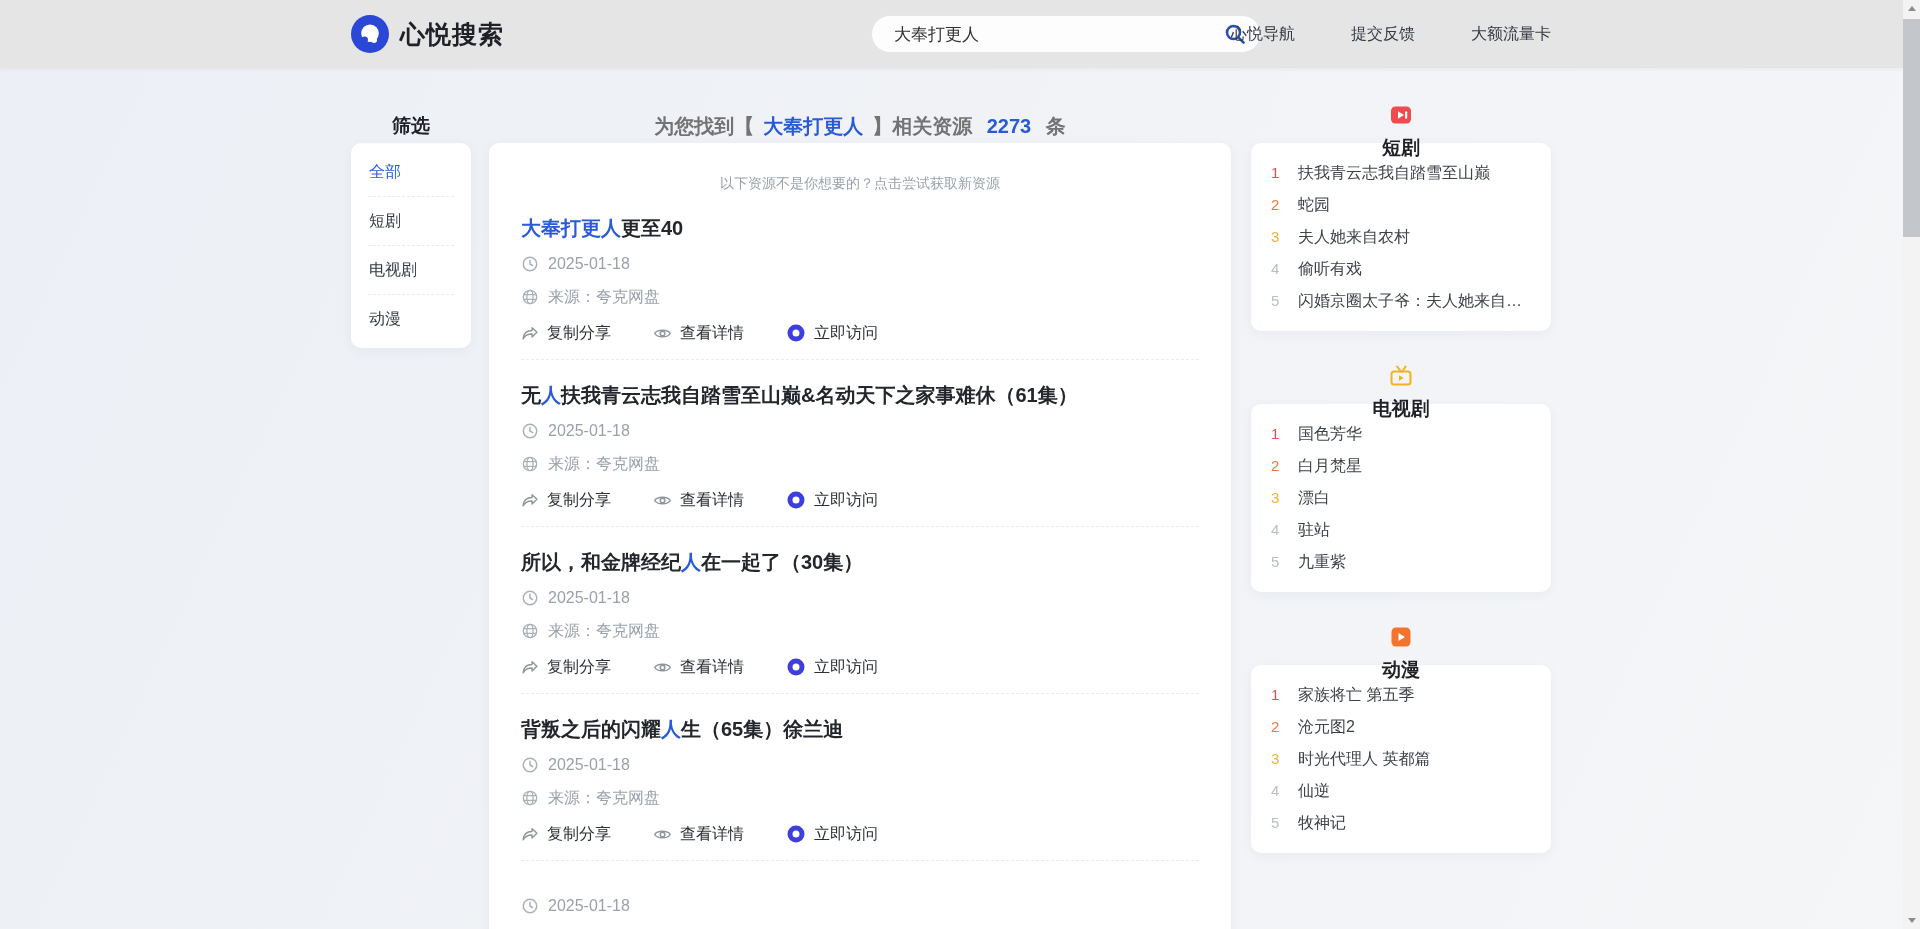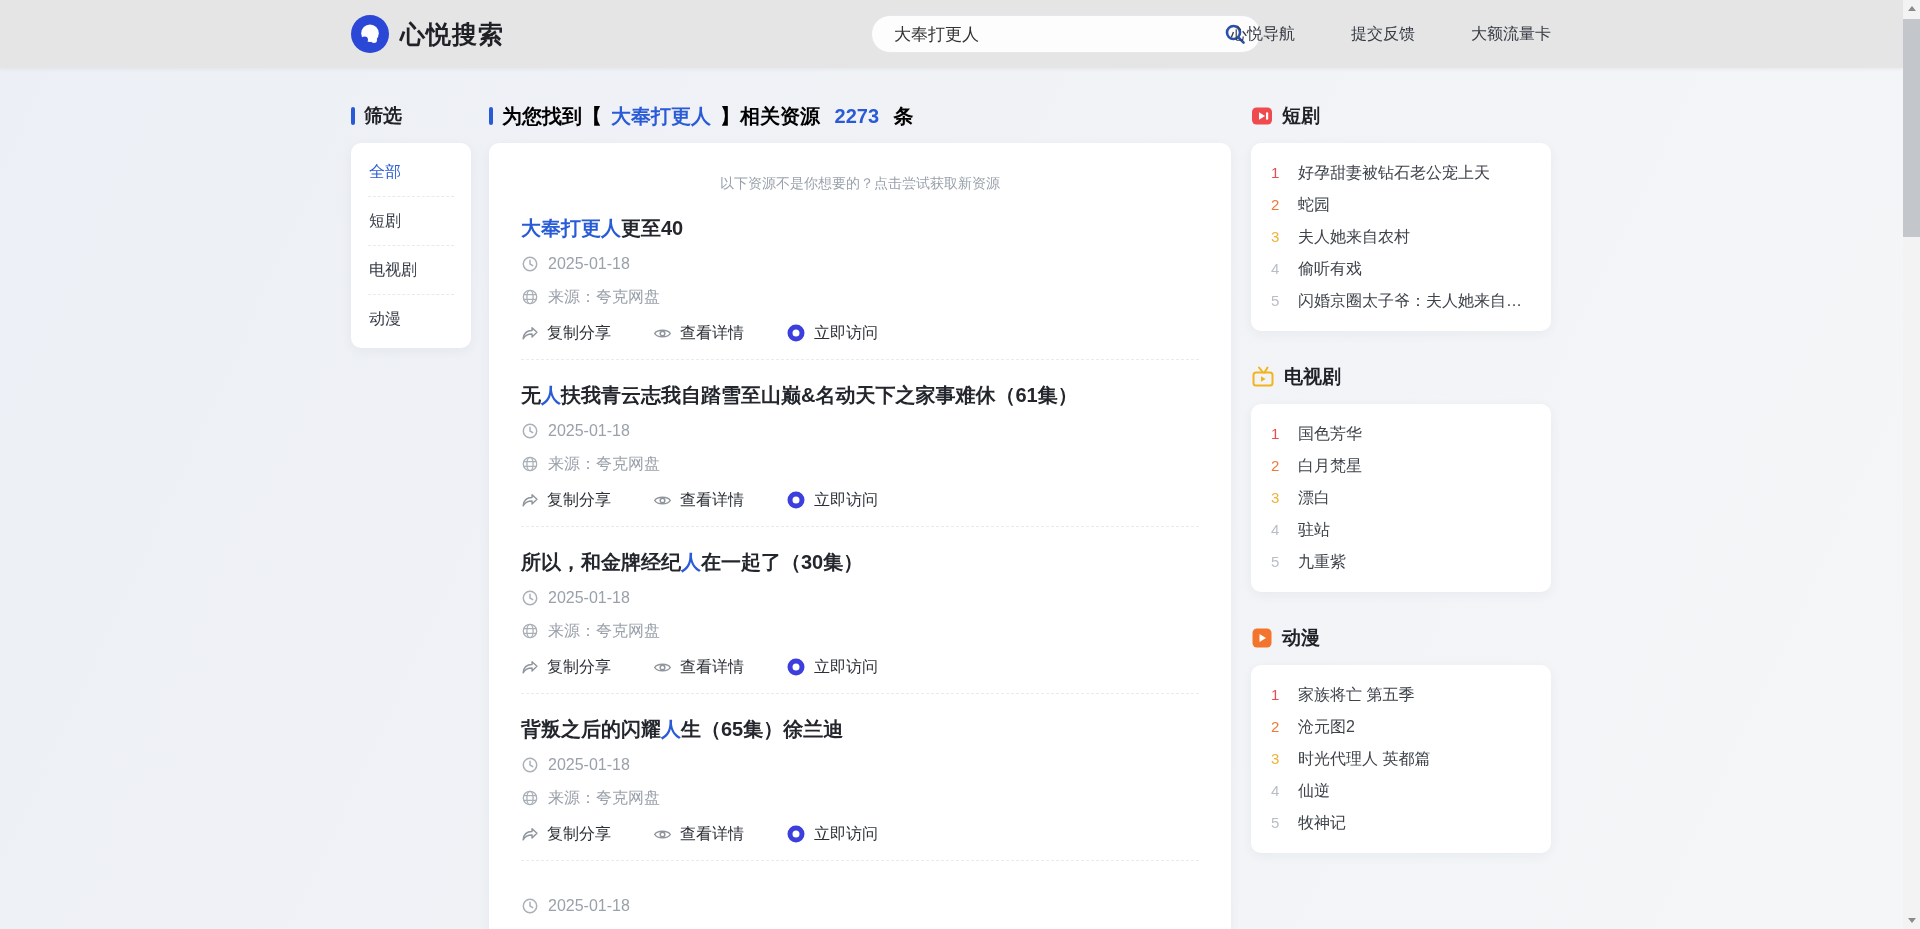--- a/index.html
+++ b/index.html
@@ -21,35 +21,35 @@
           background:#fdfdfe; padding:0 52px 0 22px; font-size:17px; color:#333;
           outline:none; font-family:inherit; }
   .search-btn { position:absolute; right:14px; top:7px; width:24px; height:24px; cursor:pointer; }
   .topnav { position:absolute; right:0; top:0; height:100%; display:flex; align-items:center; gap:56px; }
   .nav-link { font-size:16px; color:#363b43; cursor:pointer; }
   
   .content { position:absolute; top:68px; left:351px; width:1200px; display:flex; align-items:flex-start; }
   .col-left  { width:120px; flex:0 0 auto; }
   .col-main  { width:742px; margin-left:18px; flex:0 0 auto; }
   .col-right { width:300px; margin-left:20px; flex:0 0 auto; }
-  .sec-head { margin-top:36px; display:flex; align-items:center; gap:9px; height:24px; }
+  .sec-head { margin-top:36px; display:flex; align-items:center; gap:9px; height:24px;flex-direction:column; }
   .sec-head.follow { margin-top:34px; }
   .sec-bar { width:4px; height:18px; border-radius:2px; background:#2a5bd7; }
   .sec-title { font-size:19px; font-weight:700; color:#1f2127; white-space:nowrap; }
   .card { margin-top:15px; background:#fff; border-radius:10px;
           box-shadow:0 3px 12px rgba(40,60,100,.05); }
   
   .filter-card { padding:5px 17px; }
   .filter-item { padding:15px 1px; font-size:16px; color:#333a44;
                  border-bottom:1px dashed #e8eaef; cursor:pointer; line-height:18px; }
   .filter-item:last-child { border-bottom:none; }
   .filter-item.active { color:#2a5bd7; }
   
   .results-title { display:flex; align-items:center; gap:9px; }
-  .results-title .seg { font-size:20px; font-weight:700; color:#000000; white-space:pre; }
+  .results-title .seg { font-size:20px; font-weight:700; color:#737373; white-space:pre; }
   .results-title .seg.hl { color:#2a5bd7; }
   .main-card { padding:30px 32px 24px; height:1010px; }
   .notice { text-align:center; font-size:14px; color:#99a1ab; cursor:pointer; height:20px; line-height:20px; }
   .result-item { padding:22px 0 16px; border-bottom:1px dashed #e9ebef; }
   .result-item:last-child { border-bottom:none; }
   .result-title { font-size:20px; font-weight:700; color:#23262c; cursor:pointer; line-height:26px; }
   .result-title .hl { color:#2a5bd7; }
   .meta-row { display:flex; align-items:center; gap:9px; margin-top:13px;
               color:#9aa1aa; font-size:16px; line-height:20px; }
   .meta-row svg { display:block; flex:0 0 auto; }
@@ -313,21 +313,21 @@
             <rect x="1" y="2.5" width="20" height="17" rx="4.5" fill="#ef4b4f"></rect>
             <polygon points="8,7.2 8,14.8 14,11" fill="#fff"></polygon>
             <rect x="15" y="7.2" width="2.2" height="7.6" rx="1.1" fill="#fff"></rect>
           </svg>
         </span>
         <span class="sec-title">短剧</span>
       </div>
       <div class="card rank-card">
         <div class="rank-row">
           <span class="rank-num" style="color: rgb(232, 76, 76);">1</span>
-          <span class="rank-text">好孕甜妻被钻石老公宠上天</span>
+          <span class="rank-text">扶我青云志我自踏雪至山巅</span>
         </div>
         <div class="rank-row">
           <span class="rank-num" style="color: rgb(238, 122, 57);">2</span>
           <span class="rank-text">蛇园</span>
         </div>
         <div class="rank-row">
           <span class="rank-num" style="color: rgb(240, 177, 58);">3</span>
           <span class="rank-text">夫人她来自农村</span>
         </div>
         <div class="rank-row">

